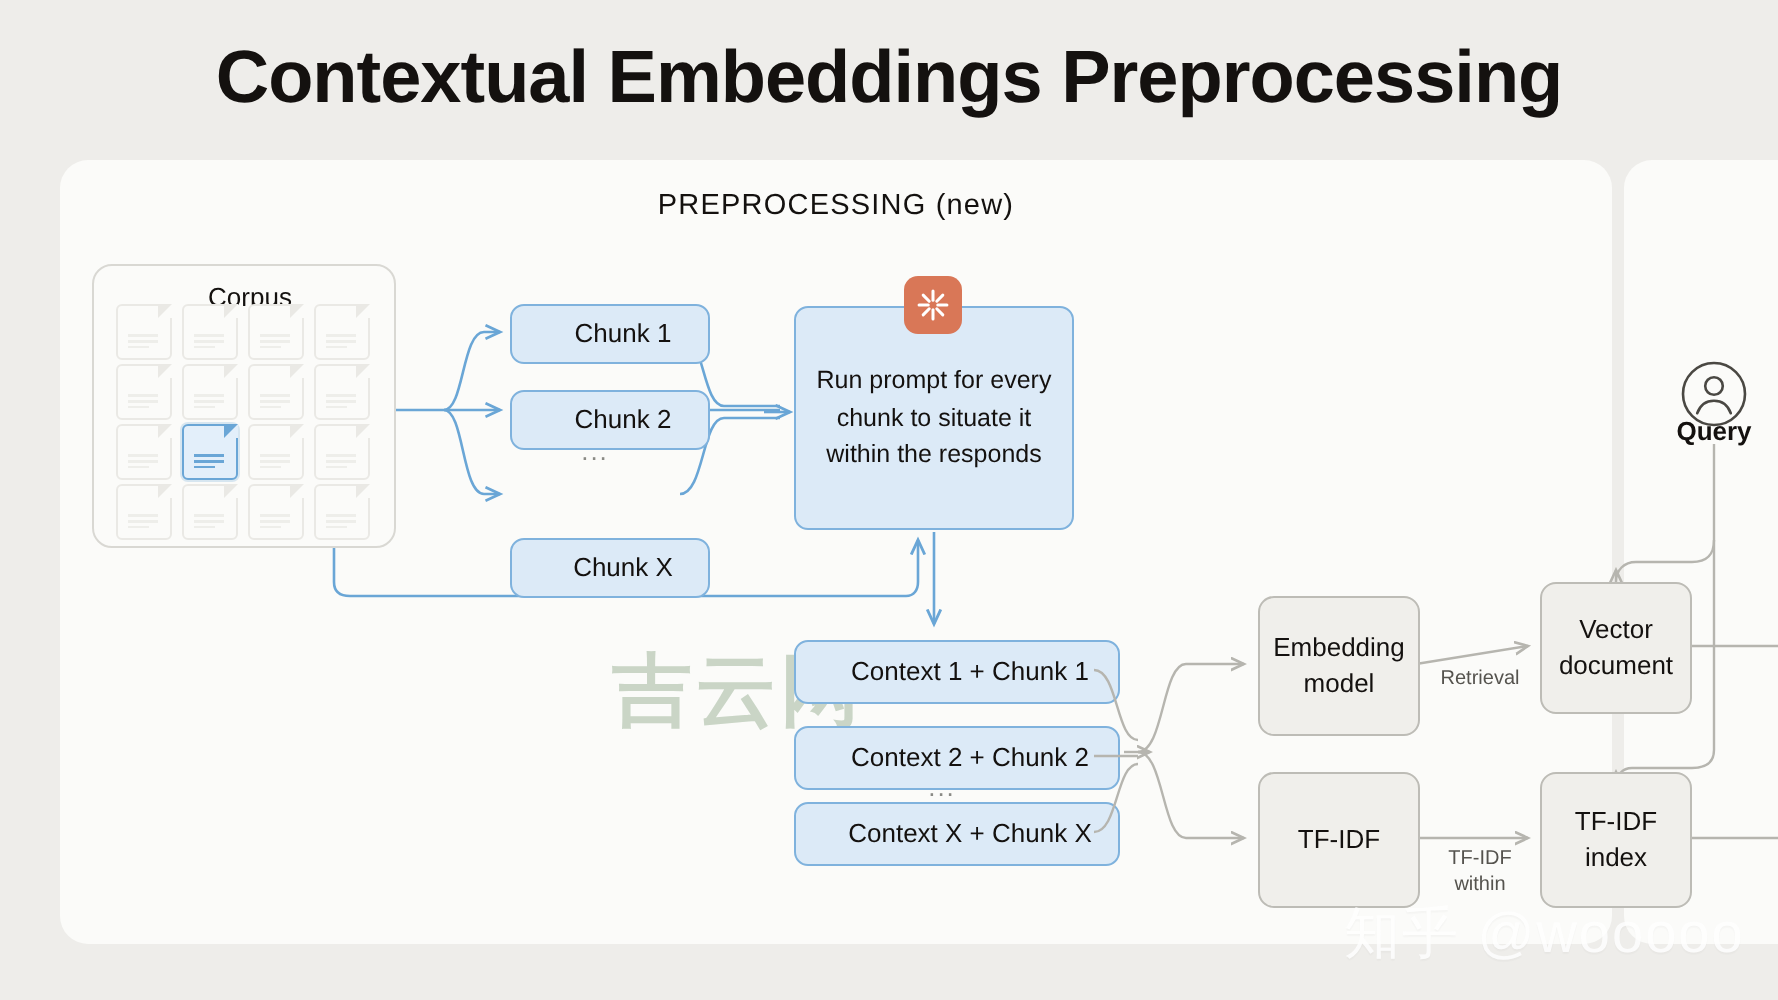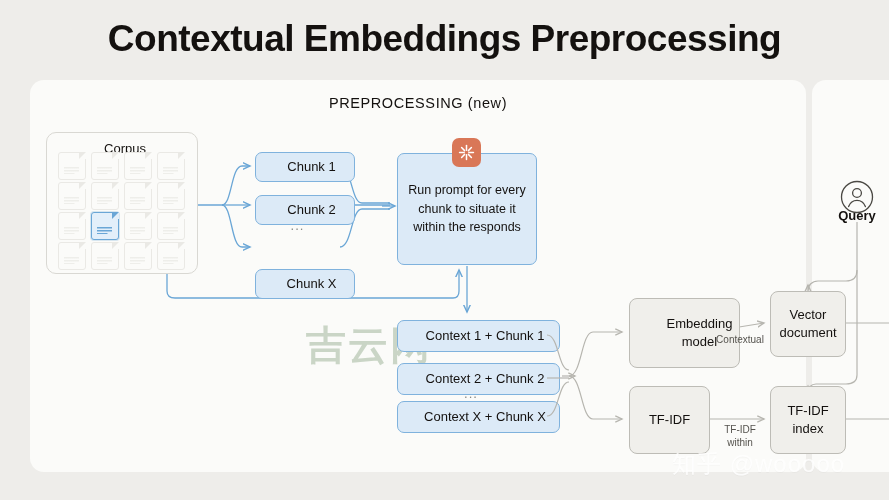--- a/index.html
+++ b/index.html
@@ -110,21 +110,21 @@
   #ctxX{left:397px;top:401px;}
   #ctx-ellipsis{left:397px;top:386px;width:148px;}
 
   
   .node-grey{
     position:absolute;background:#f0efeb;border:1px solid #bdbcb6;
     border-radius:8px;display:flex;align-items:center;justify-content:center;
     text-align:center;color:#14110f;font-size:13px;line-height:1.35;
     flex-direction:column;
   }
-  #embedding-model{left:629px;top:298px;width:79px;height:68px;padding-left:30px;}
+  #embedding-model{left:629px;top:298px;width:79px;height:68px;}
   #vector-database{left:770px;top:291px;width:74px;height:64px;}
   #tfidf{left:629px;top:386px;width:79px;height:66px;}
   #tfidf-index{left:770px;top:386px;width:74px;height:66px;}
 
   .edge-label{
     position:absolute;color:#55534e;font-size:10px;text-align:center;line-height:1.25;
   }
   #lbl-embeddings{left:710px;top:334px;width:60px;}
   #lbl-tfidf-vectors{left:712px;top:424px;width:56px;}
 
@@ -140,21 +140,21 @@
   }
 
   
   #wm-green{
     position:absolute;left:262px;top:318px;
     font-size:40px;font-weight:bold;color:#8fa98a;opacity:.45;
     letter-spacing:2px;pointer-events:none;margin-left:44px;
   }
   #wm-zhihu{
     position:absolute;left:672px;top:448px;
-    font-size:24px;color:#ffffff;opacity:.82;letter-spacing:1px;
+    font-size:28px;color:#ffffff;opacity:.82;letter-spacing:1px;
     text-shadow:0 1px 1px rgba(0,0,0,.04);pointer-events:none;
   }
 
   svg.wires{position:absolute;left:0;top:0;width:889px;height:500px;pointer-events:none;}
 </style>
 </head>
 <body>
 
 <div id="stage">
 
@@ -295,21 +295,21 @@
 
       <path d="M844,323 L889,323"></path>
       <path d="M844,419 L889,419"></path>
     </g>
   </svg>
 
   <div class="node-grey" id="embedding-model">
     <span>Embedding</span>
     <span>model</span>
   </div>
-  <div class="edge-label" id="lbl-embeddings">Contextual</div>
+  <div class="edge-label" id="lbl-embeddings">Retrieval</div>
   <div class="node-grey" id="vector-database">
     <span>Vector</span>
     <span>document</span>
   </div>
 
   <div class="node-grey" id="tfidf">
     <span>TF-IDF</span>
   </div>
   <div class="edge-label" id="lbl-tfidf-vectors">TF-IDF within</div>
   <div class="node-grey" id="tfidf-index">

